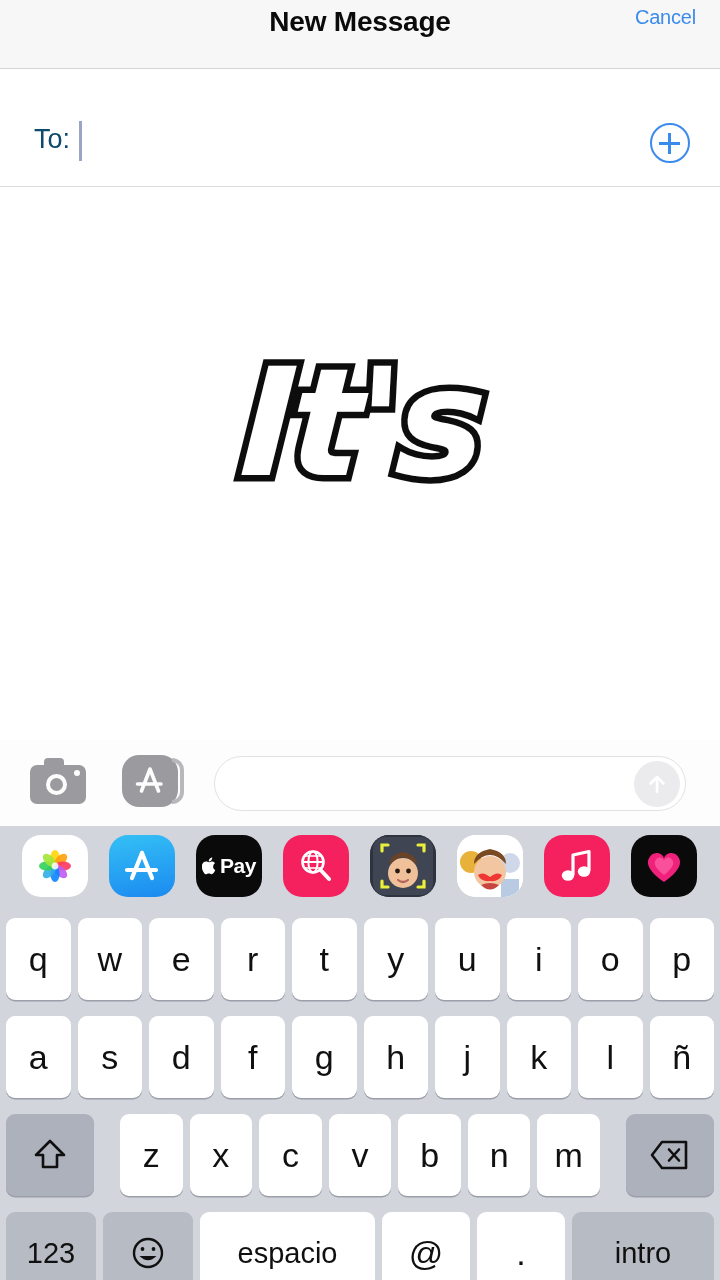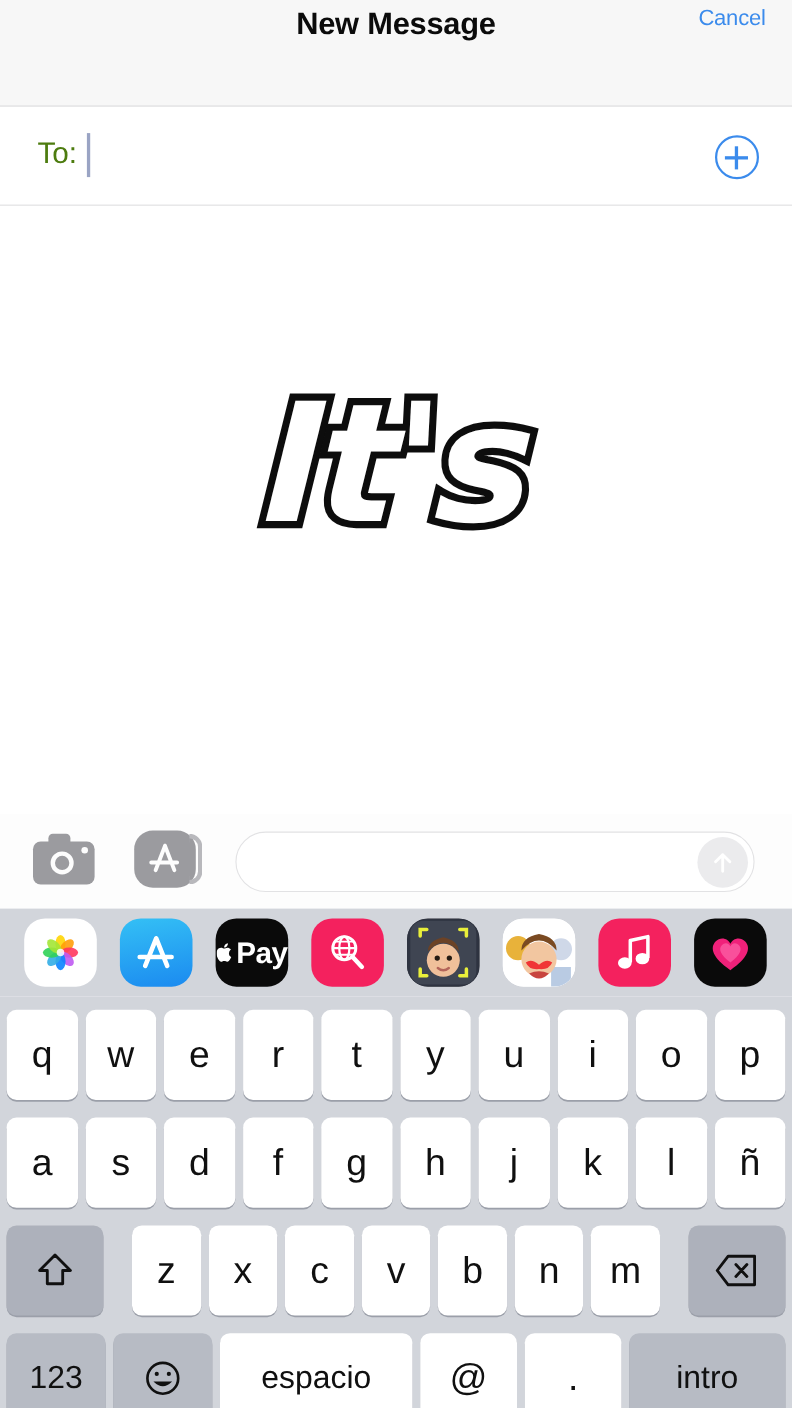--- a/index.html
+++ b/index.html
@@ -11,21 +11,21 @@
   }
   #screen {
     position: relative;
     width: 720px; height: 1280px;
     background: #ffffff;
   }
 
   
   #navbar {
     position: absolute; left: 0; top: 0;
-    width: 720px; height: 97px;
+    width: 720px; height: 69px;
     background: #f7f7f7;
     border-bottom: 1px solid #d4d4d6;
   }
   #nav-title {
     position: absolute; left: 0; top: 6px; width: 720px;
     text-align: center;
     font-size: 28px; font-weight: bold; color: #0b0b0b;
     letter-spacing: -0.2px;
   }
   #cancel-btn {
@@ -36,21 +36,21 @@
 
   
   #to-row {
     position: absolute; left: 0; top: 97px;
     width: 720px; height: 90px;
     background: #ffffff;
     border-bottom: 1px solid #dedee0;
   }
   #to-label {
     position: absolute; left: 34px; top: 27px;
-    font-size: 27px; color: #4d7c0f;
+    font-size: 27px; color: #0c4a6e;
   }
   #to-caret {
     position: absolute; left: 79px; top: 24px;
     width: 3px; height: 40px;
     background: #9aa4c4;
   }
   #to-input-zone {
     position: absolute; left: 78px; top: 10px;
     width: 520px; height: 70px;
     cursor: text;
@@ -180,21 +180,21 @@
   .app-photos { background: #ffffff; }
   .app-appstore { background: linear-gradient(170deg,#34c0f5,#1b8af0); }
   .app-applepay { background: #0a0a0a; }
   .app-images { background: #f4215e; }
   .app-memoji { background: #3c3f46; }
   .app-memojisticker { background: #ffffff; }
   .app-music { background: #f4215e; }
   .app-digitaltouch { background: #0a0a0a; }
 
   .applepay-label {
-    color: #ffffff; font-size: 27px; font-weight: bold;
+    color: #ffffff; font-size: 21px; font-weight: bold;
     letter-spacing: -0.5px;
     display: flex; align-items: center;
   }
 
   
   #keyboard {
     position: absolute; left: 0; top: 906px;
     width: 720px; height: 374px;
     background: #d2d5db;
   }

